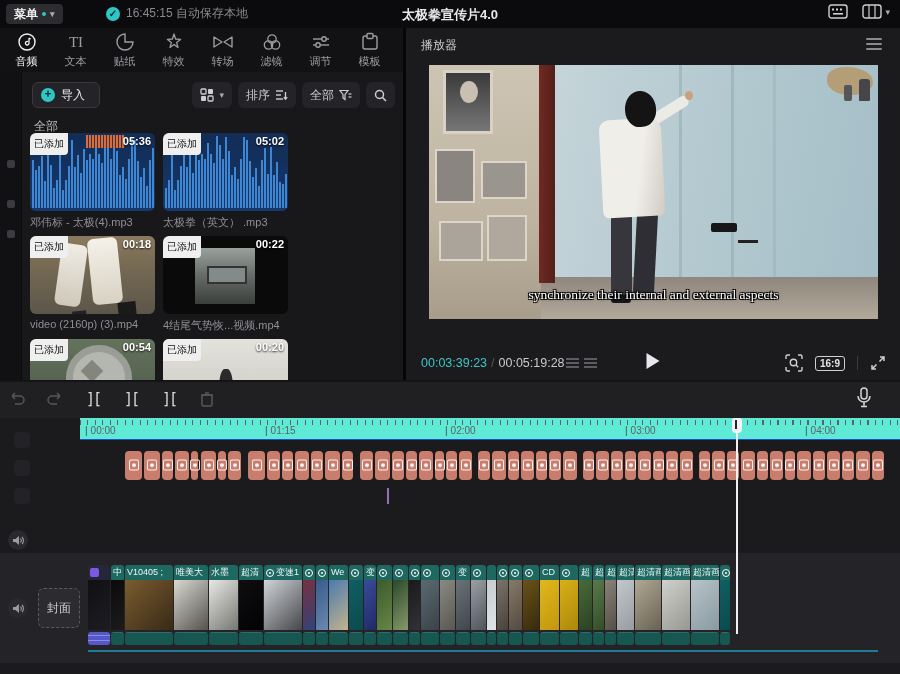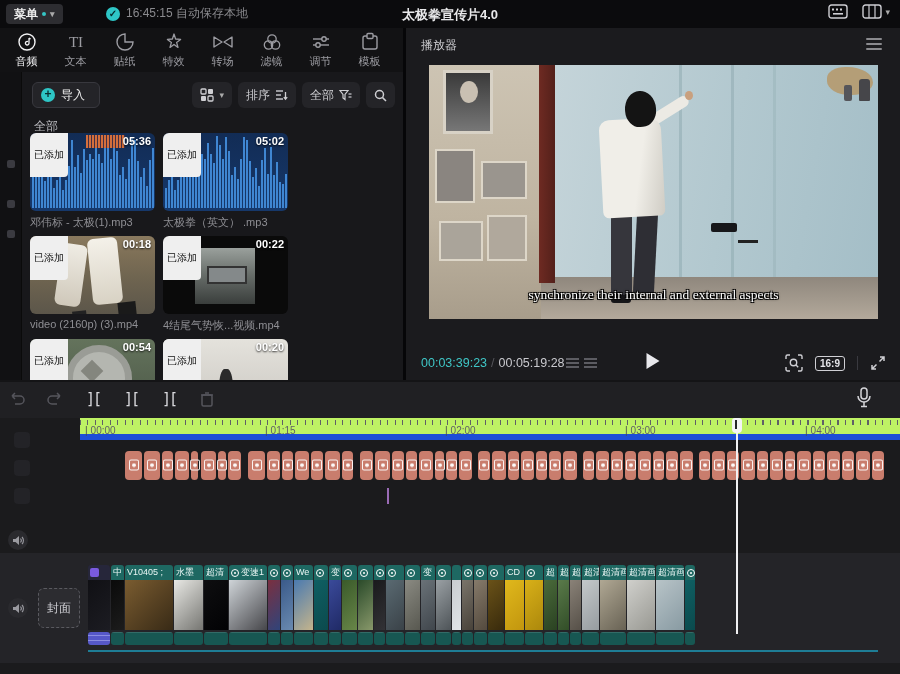--- a/index.html
+++ b/index.html
@@ -33,21 +33,21 @@
   .media { position:absolute; left:22px; top:72px; width:381px; height:308px; background:#18181b; overflow:hidden; }
   .media-head { position:absolute; left:0; top:10px; width:100%; height:28px; }
   .import-btn { position:absolute; left:10px; top:0; height:26px; padding:0 14px 0 8px; background:#242428; border:1px solid #38383e; border-radius:6px; display:flex; align-items:center; gap:6px; font-size:12px; color:#eee; cursor:pointer; }
   .plus-circle { width:14px; height:14px; border-radius:50%; background:#2ec6c6; color:#083032; font-size:12px; line-height:13px; text-align:center; font-weight:bold; }
   .mh-right { position:absolute; right:8px; top:0; display:flex; align-items:center; gap:6px; }
   .mh-btn { height:26px; padding:0 8px; background:#242428; border-radius:6px; display:flex; align-items:center; gap:5px; font-size:12px; color:#cfcfd3; cursor:pointer; }
   .section-label { position:absolute; left:12px; top:46px; font-size:12px; color:#bdbdc2; }
   .media-grid { position:absolute; left:8px; top:61px; width:280px; display:flex; flex-wrap:wrap; gap:6px 8px; }
   .mcard { width:125px; cursor:pointer; }
   .mthumb { position:relative; width:125px; height:78px; border-radius:6px; overflow:hidden; background:#222; }
-  .badge { position:absolute; left:0px; top:0px; background:#efefef; color:#111; font-size:10px; padding:15px 4px; border-radius:2px 0 4px 0; z-index:3; }
+  .badge { position:absolute; left:0px; top:0px; background:#efefef; color:#111; font-size:10px; padding:4px 4px; border-radius:2px 0 4px 0; z-index:3; }
   .dur { position:absolute; right:4px; top:2px; color:#fff; font-size:11px; font-weight:bold; text-shadow:0 1px 2px rgba(0,0,0,.8); z-index:3; }
   .mname { margin-top:4px; font-size:11px; color:#8e8e93; white-space:nowrap; overflow:hidden; text-overflow:ellipsis; }
   .thumb-audio { background:linear-gradient(180deg,#122c55,#16386b); }
   .wavebar { position:absolute; bottom:3px; width:2px; background:#3f86d2; }
   .thumb-audio.hot::after { content:""; position:absolute; left:56px; right:30px; top:2px; height:13px; background:repeating-linear-gradient(90deg,#d46f3c 0 2px, rgba(160,50,30,.35) 2px 3px); z-index:2; }
   .thumb-legs { background:linear-gradient(180deg,#8a7a5f 0%,#7d6f56 25%,#6e6450 55%,#5c564a 100%); }
   .thumb-legs::before { content:""; position:absolute; left:28px; top:8px; width:26px; height:62px; background:linear-gradient(180deg,#efece4,#cfc8ba); transform:rotate(8deg); border-radius:6px; }
   .thumb-legs::after { content:""; position:absolute; left:60px; top:2px; width:30px; height:66px; background:linear-gradient(180deg,#f4f1e9,#d8d2c4); transform:rotate(-6deg); border-radius:6px; box-shadow:18px 60px 0 -6px #1a1a1a, -30px 62px 0 -8px #222; }
   .thumb-building { background:#0a0a0a; }
   .thumb-building::before { content:""; position:absolute; left:32px; top:12px; width:60px; height:56px; background:linear-gradient(180deg,#9aa09c 0%,#6a706c 45%,#3a3e3c 100%); }
@@ -98,21 +98,21 @@
   .ratio-btn { border:1.5px solid #cfcfd4; border-radius:3px; color:#e4e4e8; font-size:10px; font-weight:bold; padding:1px 4px; cursor:pointer; }
   .pr-sep { width:1px; height:14px; background:#3a3a40; }
 
   
   .timeline { position:absolute; left:0; top:382px; width:900px; height:292px; background:#1b1b1d; }
   .tl-toolbar { position:absolute; left:0; top:0; width:100%; height:36px; background:#202023; }
   .tl-icons { position:absolute; left:6px; top:6px; display:flex; align-items:center; gap:16px; }
   .tli { width:22px; height:22px; display:flex; align-items:center; justify-content:center; cursor:pointer; }
   .bracket { font-family:"DejaVu Sans Mono",monospace; font-size:15px; color:#d8d8dc; letter-spacing:-2px; }
   .mic-btn { position:absolute; right:28px; top:5px; cursor:pointer; }
-  .ruler { position:absolute; left:80px; top:36px; width:820px; height:22px; background:#bef264; border-bottom:6px solid #1d4ed8; }
+  .ruler { position:absolute; left:80px; top:36px; width:820px; height:22px; background:#5eead4; border-bottom:1px solid #1d4ed8; }
   .ruler-dots { position:absolute; left:0; top:2px; width:100%; height:5px; background:repeating-linear-gradient(90deg,#606066 0 1px, transparent 1px 7.5px); }
   .rlabel { position:absolute; top:7px; font-size:10px; color:#5f5f66; }
   .rlabel::before { content:"|"; margin-right:3px; color:#4a4a50; }
   .tracks { position:absolute; left:0; top:58px; width:100%; height:234px; }
   .active-zone { position:absolute; left:0; top:113px; width:100%; height:110px; background:#242428; }
   .gutter-sq { position:absolute; left:14px; width:16px; height:16px; border-radius:4px; background:#232327; }
   .gutter-ic { position:absolute; left:8px; width:20px; height:20px; border-radius:50%; background:#2a2a2e; display:flex; align-items:center; justify-content:center; cursor:pointer; }
   .cover-btn { position:absolute; left:38px; top:148px; width:42px; height:40px; border:1px dashed #5a5a60; border-radius:6px; background:#2c2c30; color:#cfcfd4; font-size:12px; display:flex; align-items:center; justify-content:center; cursor:pointer; }
   .textclips { position:absolute; left:88px; top:10px; height:30px; display:flex; align-items:center; }
   .tclip { height:29px; background:#c97d6d; border-radius:4px; flex:none; position:relative; cursor:pointer; }
@@ -332,21 +332,21 @@
             <div class="wavebar" style="left: 104px; height: 68px;"></div>
             <div class="wavebar" style="left: 107px; height: 47px;"></div>
             <div class="wavebar" style="left: 110px; height: 31px;"></div>
             <div class="wavebar" style="left: 113px; height: 40px;"></div>
             <div class="wavebar" style="left: 116px; height: 22px;"></div>
             <div class="wavebar" style="left: 119px; height: 48px;"></div>
             <div class="wavebar" style="left: 122px; height: 60px;"></div>
             <span class="badge">已添加</span>
             <span class="dur">05:36</span>
           </div>
-          <div class="mname">邓伟标 - 太极(1).mp3</div>
+          <div class="mname">邓伟标 - 太极(4).mp3</div>
         </div>
         <div class="mcard">
           <div class="mthumb thumb-audio">
             <div class="wavebar" style="left: 2px; height: 20px;"></div>
             <div class="wavebar" style="left: 5px; height: 28px;"></div>
             <div class="wavebar" style="left: 8px; height: 62px;"></div>
             <div class="wavebar" style="left: 11px; height: 18px;"></div>
             <div class="wavebar" style="left: 14px; height: 28px;"></div>
             <div class="wavebar" style="left: 17px; height: 42px;"></div>
             <div class="wavebar" style="left: 20px; height: 68px;"></div>
@@ -612,20 +612,27 @@
             <div class="vc-thumb" style="background: linear-gradient(135deg, rgb(10, 10, 10) 0%, rgb(28, 28, 28) 100%);"></div>
             <div class="vc-bar"></div>
           </div>
           <div class="vclip" style="width: 48px;">
             <div class="vc-head">
               <span>V10405 ;</span>
             </div>
             <div class="vc-thumb" style="background: linear-gradient(135deg, rgb(122, 92, 48) 0%, rgb(56, 42, 22) 100%);"></div>
             <div class="vc-bar"></div>
           </div>
+          <div class="vclip" style="width: 34px;">
+            <div class="vc-head">
+              <span>唯美大</span>
+            </div>
+            <div class="vc-thumb" style="background: linear-gradient(135deg, rgb(216, 216, 208) 0%, rgb(85, 82, 78) 100%);"></div>
+            <div class="vc-bar"></div>
+          </div>
           <div class="vclip" style="width: 29px;">
             <div class="vc-head">
               <span>水墨</span>
             </div>
             <div class="vc-thumb" style="background: linear-gradient(135deg, rgb(232, 232, 228) 0%, rgb(118, 118, 114) 100%);"></div>
             <div class="vc-bar"></div>
           </div>
           <div class="vclip" style="width: 24px;">
             <div class="vc-head">
               <span>超清</span>

